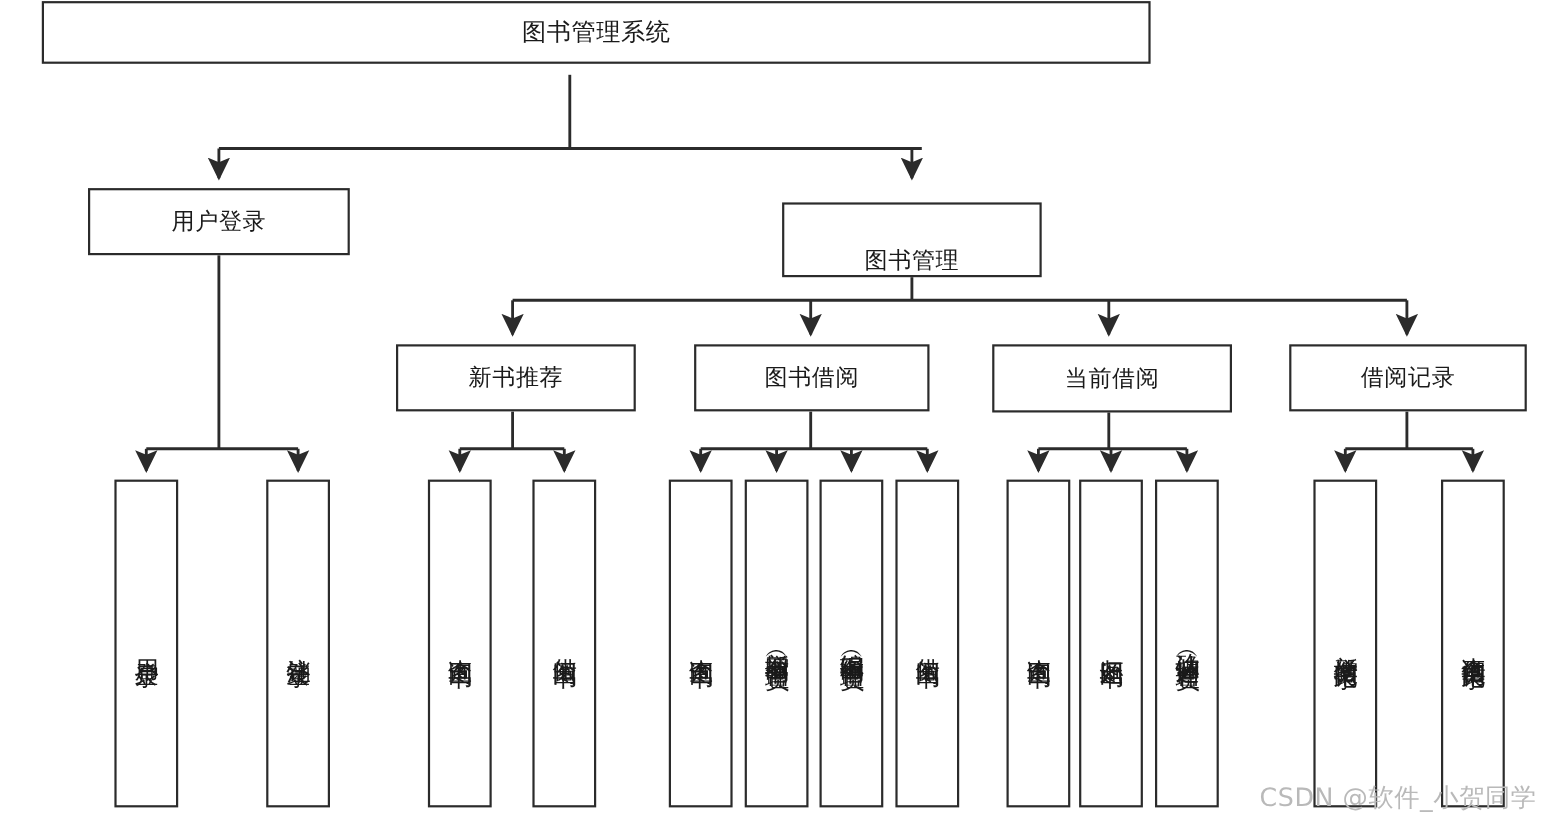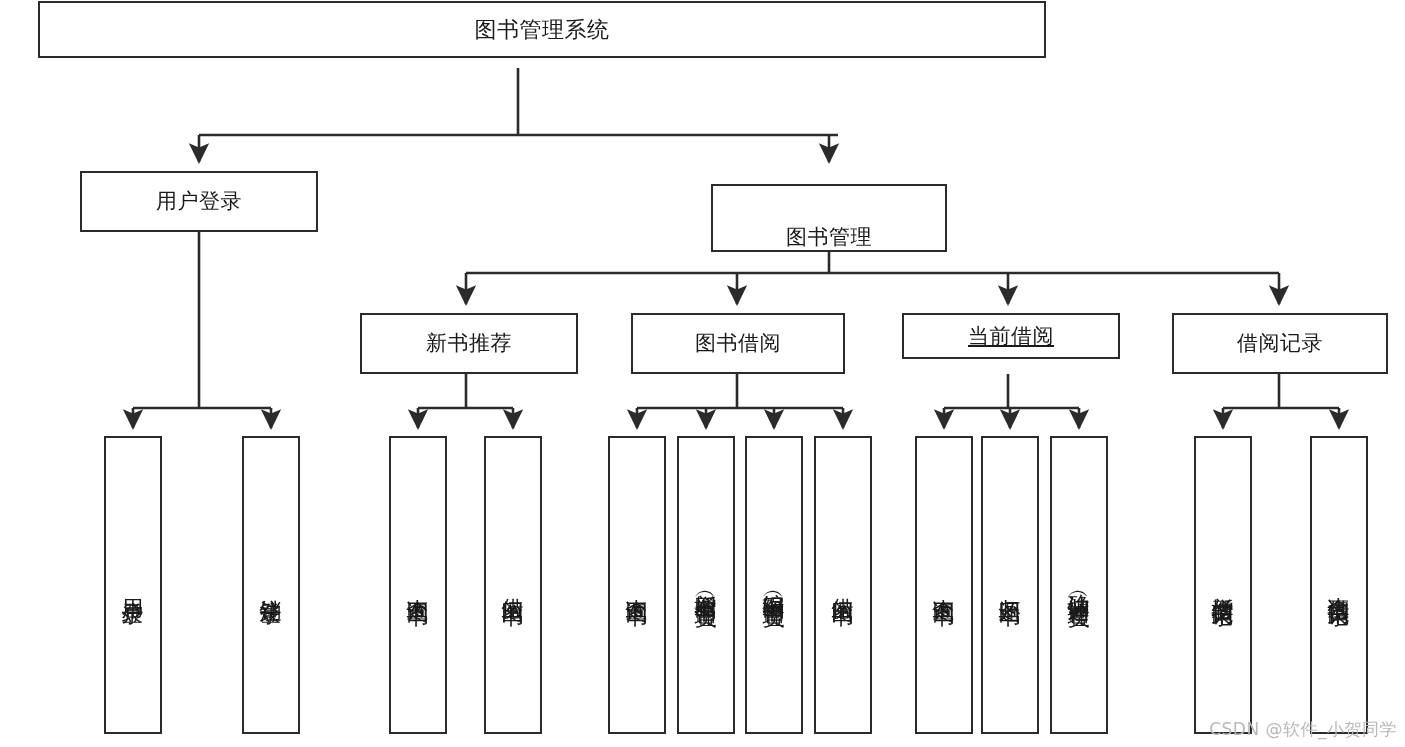--- a/index.html
+++ b/index.html
@@ -57,21 +57,21 @@
     text-orientation: upright;
     font-size: 22px;
     line-height: 1.05;
     letter-spacing: 2px;
     white-space: nowrap;
   }
   .watermark {
     position: absolute;
     right: 8px;
     bottom: 6px;
-    font-size: 17px;
+    font-size: 23px;
     color: #b9b9b9;
     letter-spacing: 0.5px;
     white-space: nowrap;
     user-select: none;
   }
 </style>
 </head>
 <body>
 
 <div id="canvas">
@@ -136,21 +136,21 @@
   <div class="node horiz" style="left:711px; top:184px; width:236px; height:68px;align-items:flex-end;">
     <span class="lbl">图书管理</span>
   </div>
 
   <div class="node horiz" style="left:631px; top:313px; width:214px; height:61px;">
     <span class="lbl">图书借阅</span>
   </div>
   <div class="node horiz" style="left:360px; top:313px; width:218px; height:61px;">
     <span class="lbl">新书推荐</span>
   </div>
-  <div class="node horiz" style="left:902px; top:313px; width:218px; height:46px;text-decoration:underline;">
+  <div class="node horiz" style="left:902px; top:313px; width:218px; height:62px;">
     <span class="lbl">当前借阅</span>
   </div>
   <div class="node horiz" style="left:1172px; top:313px; width:216px; height:61px;justify-content:center;">
     <span class="lbl">借阅记录</span>
   </div>
 
   <div class="node vert" style="left:104px; top:436px; width:58px; height:298px;">
     <span class="lbl">用户登录</span>
   </div>
   <div class="node vert" style="left:242px; top:436px; width:58px; height:298px;">

